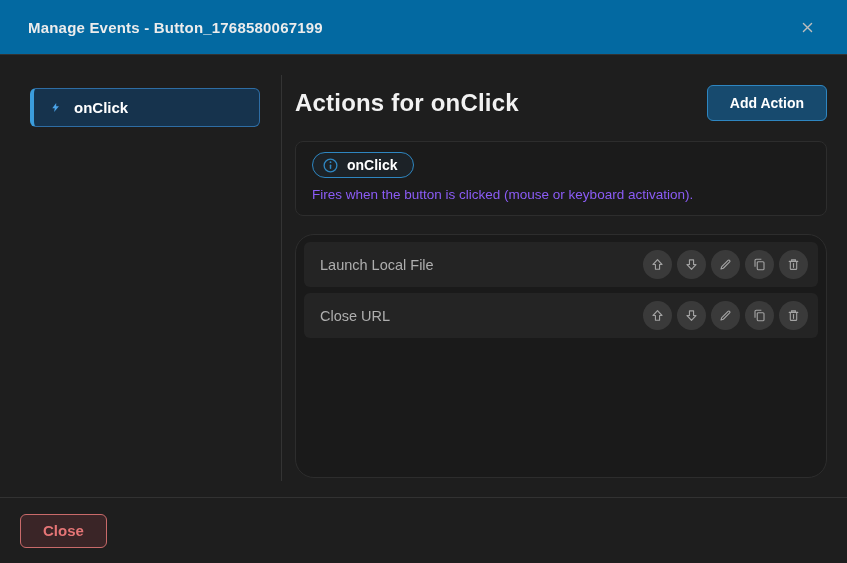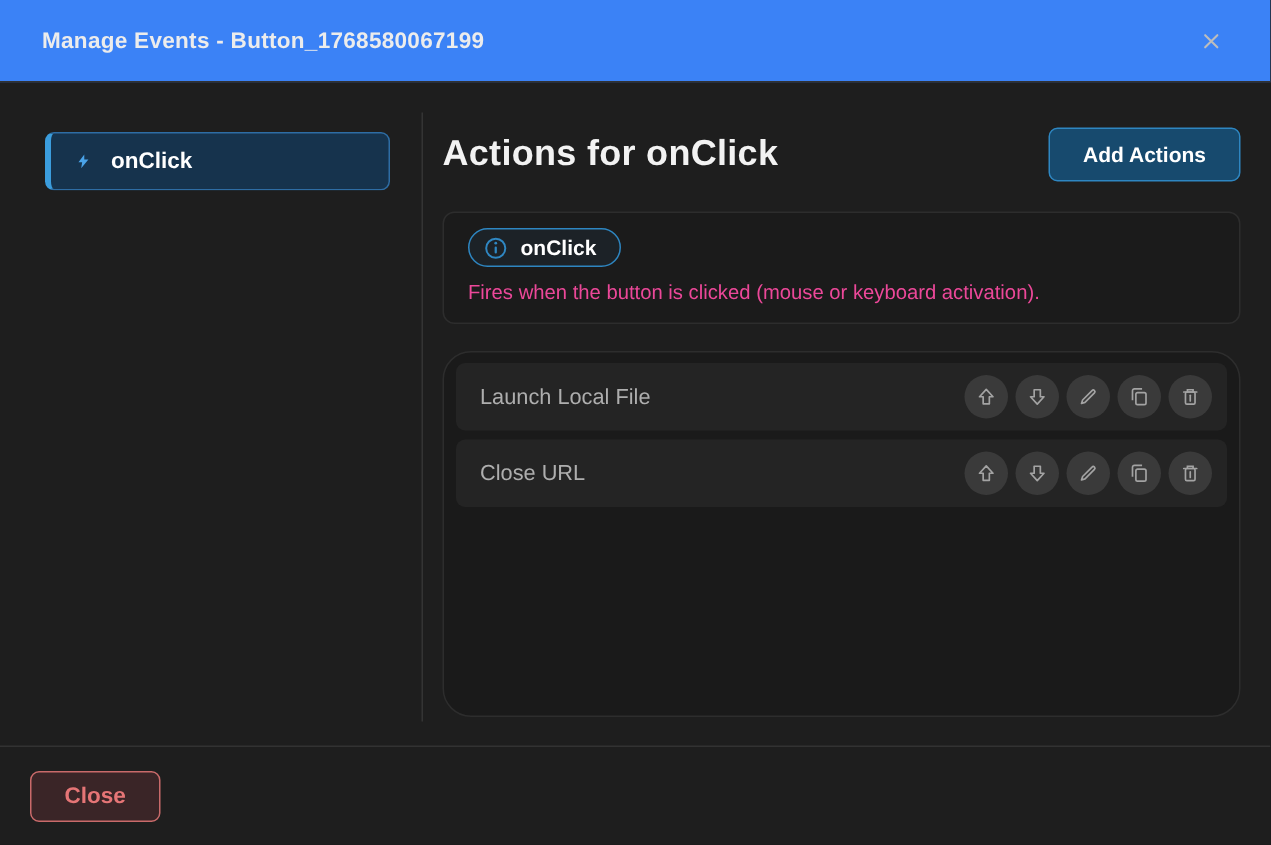--- a/index.html
+++ b/index.html
@@ -1,21 +1,21 @@
 <!DOCTYPE html>
 <html><head>
 <meta charset="utf-8">
 <style>
   * { margin:0; padding:0; box-sizing:border-box; }
   html,body { width:847px; height:563px; background:#1e1e1e; overflow:hidden;
     font-family:"Liberation Sans","DejaVu Sans",sans-serif; }
   .modal { width:847px; height:563px; display:flex; flex-direction:column; background:#1e1e1e; }
 
   
-  .modal-header { height:55px; flex:0 0 55px; background:#3b82f6; border-bottom:1px solid #323232;
+  .modal-header { height:55px; flex:0 0 55px; background:#0369a1; border-bottom:1px solid #323232;
     display:flex; align-items:center; padding:0 28px;gap:26px; }
   .modal-title { font-size:15px; font-weight:bold; color:#ececec; letter-spacing:.2px; }
   .header-close { margin-left:auto; background:none; border:none; color:#bdbdbd; cursor:pointer;
     width:24px; height:24px; display:flex; align-items:center; justify-content:center; }
   .header-close svg { width:13px; height:13px; }
 
   
   .modal-body { flex:1 1 auto; display:flex; min-height:0; background:#1e1e1e; }
 
   
@@ -40,21 +40,21 @@
     font-size:14px; border-radius:6px; height:36px; padding:0 22px; cursor:pointer;
     font-family:inherit; }
 
   .info-box { margin-top:20px; background:#1b1b1b; border:1px solid #2d2d2d; border-radius:8px;
     padding:10px 16px 13px; }
   .event-badge { display:inline-flex; align-items:center; gap:9px; border:1.5px solid #2e86c1;
     border-radius:999px; padding:4px 15px 4px 10px; background:rgba(46,134,193,0.07); }
   .event-badge .badge-label { font-size:14px; font-weight:bold; color:#ffffff; }
   .info-icon { display:flex; color:#2f87c2; }
   .info-icon svg { width:15px; height:15px; }
-  .info-desc { margin-top:9px; font-size:13.5px; color:#ec4899; }
+  .info-desc { margin-top:9px; font-size:13.5px; color:#8b5cf6; }
 
   .actions-panel { margin-top:18px; height:244px; background:#1a1a1a; border:1px solid #2d2d2d;
     border-radius:19px; padding:7px 8px; overflow:hidden; }
   .action-row { height:45px; background:#242424; border-radius:6px; display:flex; align-items:center;
     padding:0 10px 0 16px; margin-bottom:6px; }
   .action-label { font-size:14.5px; color:#aeaeae; }
   .row-buttons { margin-left:auto; display:flex; gap:5px; }
   .icon-btn { width:29px; height:29px; border-radius:50%; background:#3a3a3a; border:none; cursor:pointer;
     display:flex; align-items:center; justify-content:center; color:#a3a3a3; padding:0; }
   .icon-btn svg { width:15px; height:15px; }
@@ -90,21 +90,21 @@
               <path d="M13.5 2 L5 13.5 h5.4 L9 22 L19.5 9.5 h-6 z" fill="currentColor"></path>
             </svg>
         </span>
         <span>onClick</span>
       </div>
     </div>
 
     <div class="main">
       <div class="main-header">
         <div class="main-heading">Actions for onClick</div>
-        <button class="add-action-btn">Add Actions</button>
+        <button class="add-action-btn">Add Action</button>
       </div>
 
       <div class="info-box">
         <div class="event-badge">
           <span class="info-icon">
             <svg viewBox="0 0 16 16">
               <circle cx="8" cy="8" r="6.8" fill="none" stroke="currentColor" stroke-width="1.4"></circle>
               <rect x="7.2" y="6.8" width="1.6" height="5" rx="0.8" fill="currentColor"></rect>
               <circle cx="8" cy="4.4" r="1" fill="currentColor"></circle>
             </svg>

